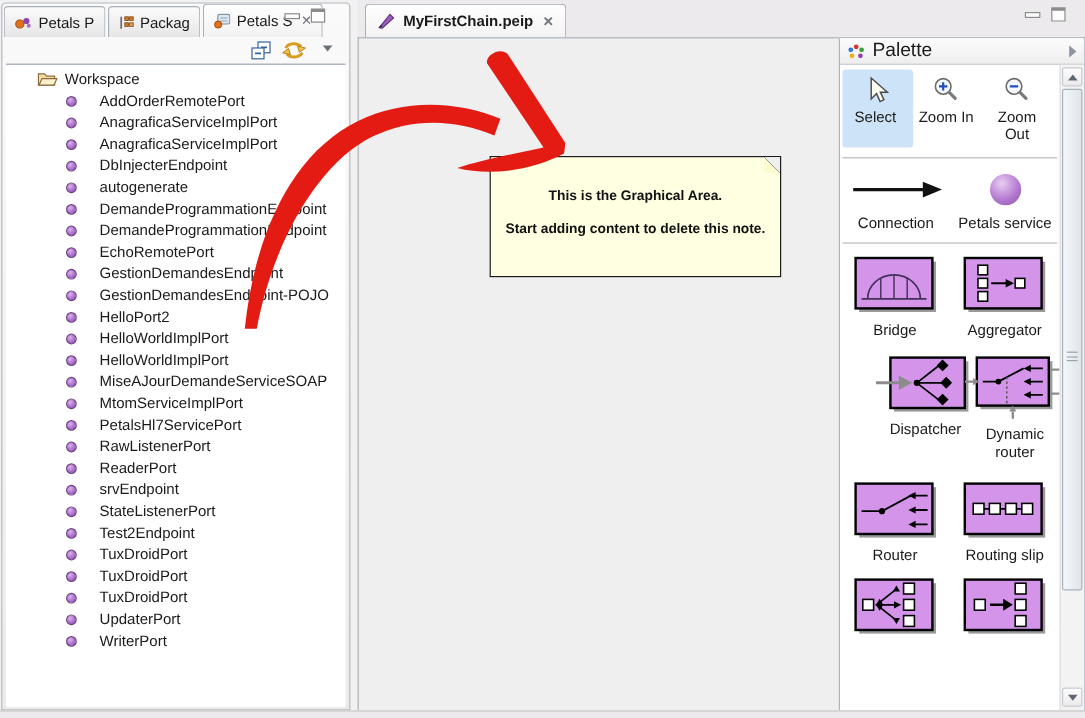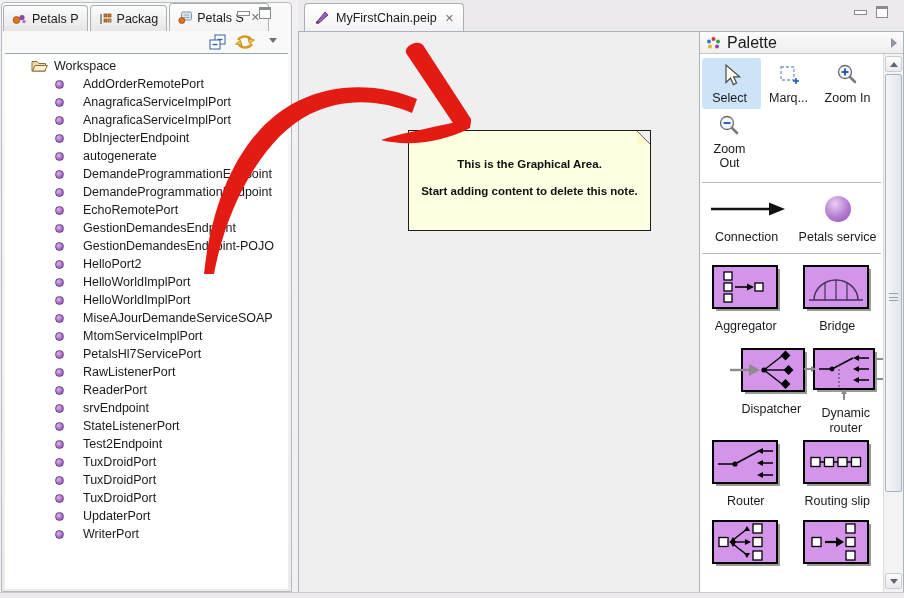--- a/index.html
+++ b/index.html
@@ -34,21 +34,21 @@
   .tree-item { display:flex; align-items:center; gap:19px; height:18px; padding-left:50px; }
   .bullet { width:9px; height:9px; border-radius:50%; flex:0 0 9px;
     background:radial-gradient(circle at 35% 32%, #d9b3e9, #a86bc9 60%, #8a4fae);
     border:1px solid #6d3f85; }
 
   
   #sash { position:absolute; left:293px; top:0; width:5px; height:592px; background:#f2f1f1; }
 
   
   #editor { position:absolute; left:298px; top:0; right:0; height:592px; }
-  .etab-row { position:absolute; left:0; top:2px; height:30px; right:0; }
+  .etab-row { position:absolute; left:0; top:2px; height:30px; right:0;font-weight:bold; }
   .etab { position:absolute; left:6px; top:1px; height:29px; display:flex; align-items:center; gap:6px;
     padding:0 9px; border:1px solid #a9afb6; border-bottom:none; border-radius:4px 4px 0 0;
     background:linear-gradient(#ffffff,#f3f2f3); white-space:nowrap; }
   #canvas { position:absolute; left:0; right:0; top:31px; bottom:0;
     background:#f0eff0; border:1px solid #aab3bb; border-bottom:none; }
 
   
   .note { position:absolute; left:109px; top:98px; width:243px; height:101px;
     background:#ffffe1; border:1px solid #1c1c1c; padding-top:27px; text-align:center;
     font-weight:bold; font-size:11.5px; color:#111; }
@@ -87,21 +87,21 @@
   .pal-sep { border-top:1px solid #b9b9b9; margin:8px 2px 0 2px; }
 
   .links-row { display:flex; padding:10px 0 0 1px; }
   .link-cell { width:50%; display:flex; flex-direction:column; align-items:center; text-align:center; line-height:15px; }
   .link-icon { height:32px; display:flex; align-items:center; justify-content:center; }
   .ball { width:26px; height:26px; border-radius:50%;
     background:radial-gradient(circle at 38% 30%, #e9cdf3, #b277cf 58%, #8e57ad); }
 
   .comp-col { padding-top:8px; }
   .comp-row { display:flex; }
-  .comp-row.r1 { margin-bottom:11px; } .comp-row.r2 { margin-bottom:1px;padding-left:34px; } .comp-row.r3 { margin-bottom:8px; }
+  .comp-row.r1 { margin-bottom:11px; } .comp-row.r2 { margin-bottom:14px;padding-left:34px; } .comp-row.r3 { margin-bottom:8px; }
   .comp-cell { width:50%; display:flex; flex-direction:column; align-items:center; text-align:center; line-height:15px; }
   .comp-label { margin-top:5px; font-size:12.5px; }
 
   svg { display:block; }
   .lbl { pointer-events:none; }
 
   
   #arrow-overlay { position:absolute; left:0; top:0; width:904px; height:598px;
     pointer-events:none; z-index:60; }
 
@@ -333,30 +333,20 @@
           <div class="tool-cell selected">
             <span class="tool-icon">
               <svg width="22" height="24">
                 <path d="M7 2 L7 19.5 L11.5 15 L14.4 21.6 L17.6 20 L14.6 13.8 L20.5 13.8 Z" fill="#fffef2" stroke="#4a4a4a" stroke-width="1.2"></path>
               </svg>
             </span>
             <span class="tool-label">Select</span>
           </div>
           <div class="tool-cell">
             <span class="tool-icon">
-              <svg width="22" height="24">
-                <rect x="3" y="4" width="13" height="13" fill="none" stroke="#7b9cc4" stroke-width="1.3" stroke-dasharray="3,2"></rect>
-                <line x1="18" y1="15" x2="18" y2="21" stroke="#2255cc" stroke-width="1.6"></line>
-                <line x1="15" y1="18" x2="21" y2="18" stroke="#2255cc" stroke-width="1.6"></line>
-              </svg>
-            </span>
-            <span class="tool-label">Marq...</span>
-          </div>
-          <div class="tool-cell">
-            <span class="tool-icon">
               <svg width="24" height="24">
                 <circle cx="9" cy="9" r="6.5" fill="#f4f8fb" stroke="#6a6a6a" stroke-width="1.3"></circle>
                 <line x1="14" y1="14" x2="19" y2="19" stroke="#7a7a7a" stroke-width="2.6" stroke-linecap="round"></line>
                 <line x1="9" y1="5.5" x2="9" y2="12.5" stroke="#1f4fbf" stroke-width="1.8"></line>
                 <line x1="5.5" y1="9" x2="12.5" y2="9" stroke="#1f4fbf" stroke-width="1.8"></line>
               </svg>
             </span>
             <span class="tool-label">Zoom In</span>
           </div>
           <div class="tool-cell">
@@ -389,44 +379,44 @@
               </span>
             <span class="comp-label">Petals service</span>
           </div>
         </div>
 
         <div class="pal-sep"></div>
 
         <div class="comp-col">
 
           <div class="comp-row r1">
+            <div class="comp-cell">
+              <svg width="78" height="52">
+                <rect x="9" y="7" width="64" height="42" fill="#9a9a9a"></rect>
+                <rect x="6" y="4" width="64" height="42" fill="#d394e9" stroke="#000" stroke-width="2"></rect>
+                <path d="M16 38 A 22 20 0 0 1 60 38" fill="none" stroke="#43315a" stroke-width="1.4"></path>
+                <line x1="11" y1="38" x2="65" y2="38" stroke="#43315a" stroke-width="1.4"></line>
+                <line x1="27" y1="21" x2="27" y2="38" stroke="#43315a" stroke-width="1.2"></line>
+                <line x1="38" y1="18" x2="38" y2="38" stroke="#43315a" stroke-width="1.2"></line>
+                <line x1="49" y1="21" x2="49" y2="38" stroke="#43315a" stroke-width="1.2"></line>
+              </svg>
+              <span class="comp-label">Bridge</span>
+            </div>
             <div class="comp-cell">
               <svg width="78" height="52">
                 <rect x="9" y="7" width="64" height="42" fill="#9a9a9a"></rect>
                 <rect x="6" y="4" width="64" height="42" fill="#d394e9" stroke="#000" stroke-width="2"></rect>
                 <rect x="17" y="10" width="8" height="8" fill="#fff" stroke="#000" stroke-width="1.3"></rect>
                 <rect x="17" y="21" width="8" height="8" fill="#fff" stroke="#000" stroke-width="1.3"></rect>
                 <rect x="17" y="32" width="8" height="8" fill="#fff" stroke="#000" stroke-width="1.3"></rect>
                 <line x1="28" y1="25" x2="41" y2="25" stroke="#000" stroke-width="1.6"></line>
                 <polygon points="40,21.5 47,25 40,28.5" fill="#000"></polygon>
                 <rect x="48" y="21" width="8" height="8" fill="#fff" stroke="#000" stroke-width="1.3"></rect>
               </svg>
               <span class="comp-label">Aggregator</span>
-            </div>
-            <div class="comp-cell">
-              <svg width="78" height="52">
-                <rect x="9" y="7" width="64" height="42" fill="#9a9a9a"></rect>
-                <rect x="6" y="4" width="64" height="42" fill="#d394e9" stroke="#000" stroke-width="2"></rect>
-                <path d="M16 38 A 22 20 0 0 1 60 38" fill="none" stroke="#43315a" stroke-width="1.4"></path>
-                <line x1="11" y1="38" x2="65" y2="38" stroke="#43315a" stroke-width="1.4"></line>
-                <line x1="27" y1="21" x2="27" y2="38" stroke="#43315a" stroke-width="1.2"></line>
-                <line x1="38" y1="18" x2="38" y2="38" stroke="#43315a" stroke-width="1.2"></line>
-                <line x1="49" y1="21" x2="49" y2="38" stroke="#43315a" stroke-width="1.2"></line>
-              </svg>
-              <span class="comp-label">Bridge</span>
             </div>
           </div>
 
           <div class="comp-row r2">
             <div class="comp-cell">
               <svg width="82" height="52">
                 <rect x="15" y="7" width="62" height="42" fill="#9a9a9a"></rect>
                 <rect x="12" y="4" width="62" height="42" fill="#d394e9" stroke="#000" stroke-width="2"></rect>
                 <line x1="0" y1="25" x2="20" y2="25" stroke="#8c8c8c" stroke-width="2.4"></line>
                 <polygon points="19,19 30,25 19,31" fill="#8c8c8c"></polygon>

